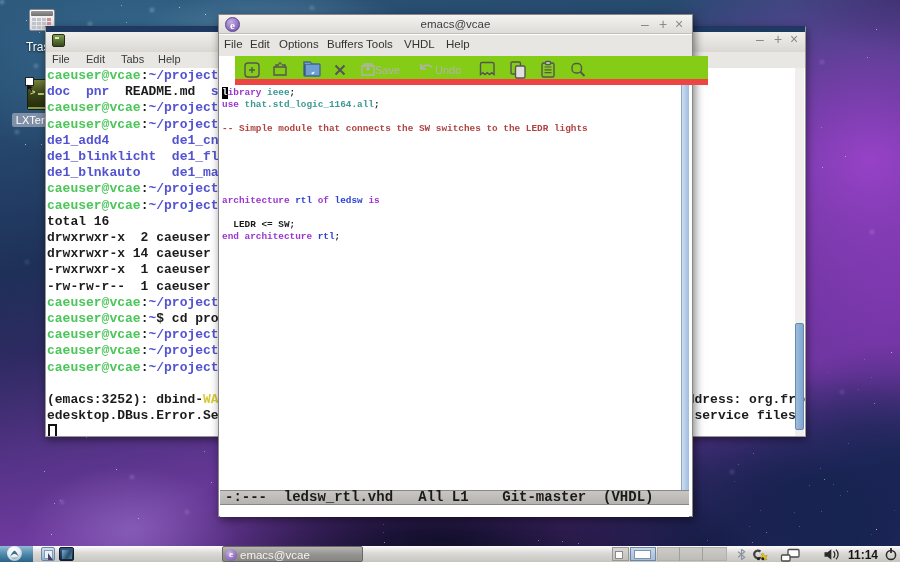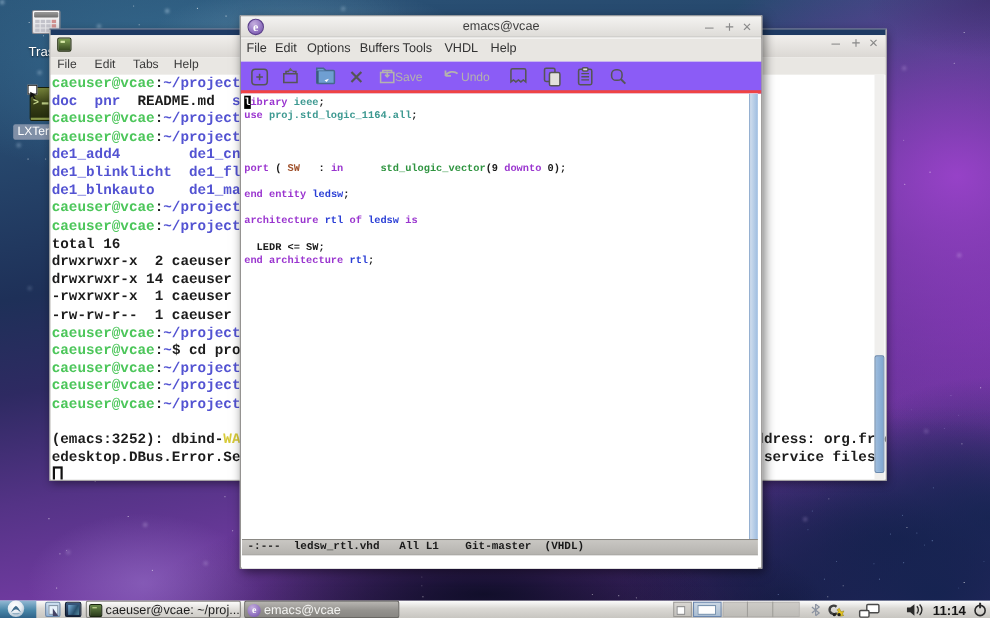--- a/index.html
+++ b/index.html
@@ -36,29 +36,29 @@
 #tsbth{position:absolute;right:1px;top:255px;width:9px;height:107px;background:linear-gradient(90deg,#9dbcdd,#7fa6d0);border:1px solid #6888ae;border-radius:2px}
 #tcur{position:absolute;left:2px;top:356px;width:9px;height:15px;border:2px solid #111;background:#fff}
 
 #emacs{position:absolute;left:218px;top:14px;width:475px;height:503px;background:#fff;
 border:1px solid #8a8886;box-shadow:2px 3px 9px rgba(0,0,0,.5)}
 #etitle{position:absolute;left:0;top:0;width:100%;height:19px;background:linear-gradient(#f4f3f1,#dedcd8);border-bottom:1px solid #c2c0bc}
 #etitle .t{position:absolute;left:0;right:0;top:3px;text-align:center;font-size:11.5px;color:#3c3c3c}
 .wbtn{position:absolute;top:0px;font-size:14px;color:#8a8a8a;font-weight:normal}
 #emenu{position:absolute;left:0;top:20px;width:100%;height:21px;background:#e8e6e2;font-size:11.5px;color:#333}
 #emenu span{position:absolute;top:3px}
-#etool{position:absolute;left:0;top:41px;width:100%;height:29px;background:#8b5cf6;border-bottom:3px solid #ef4444}
+#etool{position:absolute;left:16px;top:41px;width:100%;height:29px;background:#84cc16;border-bottom:6px solid #ef4444}
 #ebody{position:absolute;left:1px;top:70px;width:469px;height:405px;background:#fff;overflow:hidden;
 font-family:"Liberation Mono",monospace;font-size:9.4px;line-height:12px;font-weight:bold;color:#1a1a1a;white-space:pre}
 #ebody .cl{position:absolute;left:2px;width:640px}
 .kw{color:#9a35cf}.nm{color:#2b3fd6}.ty{color:#2f9440}.pt{color:#a0522d}.cm{color:#b04242}.tl{color:#3d9991}
 #esb{position:absolute;right:0;top:0;width:8px;height:405px;background:linear-gradient(90deg,#cfdded,#9dbce0);border-left:1px solid #8aa8cc}
 #ecur{display:inline-block;background:#000;color:#fff}
 #emode{position:absolute;left:1px;top:475px;width:469px;height:15px;padding-left:5px;background:linear-gradient(#c9c7c3,#b5b3af);border-top:1px solid #8a8884;border-bottom:1px solid #8a8884;
-font-family:"Liberation Mono",monospace;font-size:10px;font-weight:bold;color:#1a1a1a;white-space:pre;line-height:13px}
+font-family:"Liberation Mono",monospace;font-size:14px;font-weight:bold;color:#1a1a1a;white-space:pre;line-height:13px}
 #eecho{position:absolute;left:1px;top:490px;width:469px;height:12px;background:#fff}
 
 #bar{position:absolute;left:0;top:546px;width:900px;height:16px;background:linear-gradient(#fdfdfd,#dbd9d5 45%,#c7c5c0)}
 #startbtn{position:absolute;left:0;top:0;width:33px;height:16px;background:linear-gradient(#93b9d4,#4886a8 55%,#2e6288)}
 .tbtn{position:absolute;top:0px;height:16px;font-size:11.5px;line-height:16px;white-space:nowrap;overflow:hidden}
 .tico{position:absolute;left:2px;top:2px;width:12px;height:12px}
 .tray{position:absolute;top:1px}
 #clock{position:absolute;left:848px;top:1.5px;font-size:12px;font-weight:bold;color:#151515;letter-spacing:0px}
 </style></head><body>
 <div id="wall"></div>
@@ -186,24 +186,23 @@
           </g>
  <g>
             <rect x="337" y="7.5" width="9.5" height="9.5" rx="4"></rect>
             <path d="M345.5 16l4 4" stroke-width="1.8"></path>
           </g>
 </g>
 </svg>
     </div>
  <div id="ebody">
 <div class="cl" style="top:2px"><span id="ecur">l</span><span class="kw">ibrary</span> <span class="tl">ieee</span>;</div>
-<div class="cl" style="top:14px"><span class="kw">use</span> <span class="tl">proj.std_logic_1164.all</span>;</div>
+<div class="cl" style="top:14px"><span class="kw">use</span> <span class="tl">that.std_logic_1164.all</span>;</div>
 <div class="cl" style="top:26px"></div>
-<div class="cl" style="top:62px"><span class="kw">port</span> ( <span class="pt">SW</span>   : <span class="kw">in</span>      <span class="ty">std_ulogic_vector</span>(9 <span class="kw">downto</span> 0);</div>
-<div class="cl" style="top:86px"><span class="kw">end</span> <span class="kw">entity</span> <span class="nm">ledsw</span>;</div>
+<div class="cl" style="top:38px"><span class="cm">-- Simple module that connects the SW switches to the LEDR lights</span></div>
 <div class="cl" style="top:98px"></div>
 <div class="cl" style="top:110px"><span class="kw">architecture</span> <span class="nm">rtl</span> <span class="kw">of</span> <span class="nm">ledsw</span> <span class="kw">is</span></div>
 <div class="cl" style="top:134px">  LEDR &lt;= SW;</div>
 <div class="cl" style="top:146px"><span class="kw">end</span> <span class="kw">architecture</span> <span class="nm">rtl</span>;</div>
   <div id="esb"></div>
  </div>
  <div id="emode">-:---  <span style="font-weight:bold">ledsw_rtl.vhd</span>   All L1    Git-master  (VHDL)</div>
  <div id="eecho"></div>
 </div>
 
@@ -215,26 +214,20 @@
         <path d="M3.6 11.4 Q7.5 13.6 11.4 11.4 Q7.5 12.2 3.6 11.4 Z" fill="#50809e"></path>
       </svg>
  </div>
  <div style="position:absolute;left:41px;top:1px;width:14px;height:14px;background:linear-gradient(#cfe0f0,#8fb2d8);border:1px solid #6a86a8;border-radius:2px">
    <div style="position:absolute;left:2px;top:2px;width:9px;height:9px;background:#e8f2fa;border:1px solid #89a"></div>
    <div style="position:absolute;left:6px;top:5px;width:0;height:0;border-left:5px solid #446;border-top:7px solid transparent"></div>
  </div>
  <div style="position:absolute;left:59px;top:1px;width:15px;height:14px;background:linear-gradient(#3a5a80,#16243c);border:1px solid #101c30;border-radius:2px">
    <div style="position:absolute;left:2px;top:2px;width:10px;height:9px;background:linear-gradient(120deg,#7ab0d8,#28506e 60%,#52889c)"></div>
  </div>
- <div class="tbtn" style="left:78px;width:141px;background:linear-gradient(#fcfcfb,#dddbd7 55%,#ceccc7);border:1px solid #8a8884;border-radius:2px;color:#1c1c1c">
-   <div class="tico" style="background:linear-gradient(#6a8a4a,#2c3c1c);border:1px solid #1a260f;border-radius:2px">
-        <div style="position:absolute;left:2px;top:2px;width:4px;height:1px;background:#cde09a"></div>
-      </div>
-   <span style="position:absolute;left:17px">caeuser@vcae: ~/proj...</span>
- </div>
  <div class="tbtn" style="left:222px;width:141px;background:linear-gradient(#b8b6b2,#94928e 55%,#888682);border:1px solid #6a6864;border-radius:2px;color:#f4f4f2">
    <div class="tico" style="border-radius:50%;background:radial-gradient(circle at 38% 30%,#c4aede,#9678c4 55%,#6b4a9e);text-align:center;font:bold 9px/11px 'Liberation Serif',serif;color:#fff">e</div>
    <span style="position:absolute;left:17px">emacs@vcae</span>
  </div>
 
  <div style="position:absolute;left:612px;top:1px;width:17px;height:14px;background:linear-gradient(#d8d6d2,#c2c0bb);border:1px solid #9a9894">
    <div style="position:absolute;left:2px;top:3px;width:8px;height:8px;background:#fdfdfd;border:1px solid #8a8a8a"></div>
  </div>
  <div style="position:absolute;left:630px;top:1px;width:26px;height:14px;background:linear-gradient(#cbd7e4,#a9bdd2);border:1px solid #6a86ae">
    <div style="position:absolute;left:3px;top:2px;width:17px;height:9px;background:#fdfdfd;border:1px solid #7a94b0"></div>

